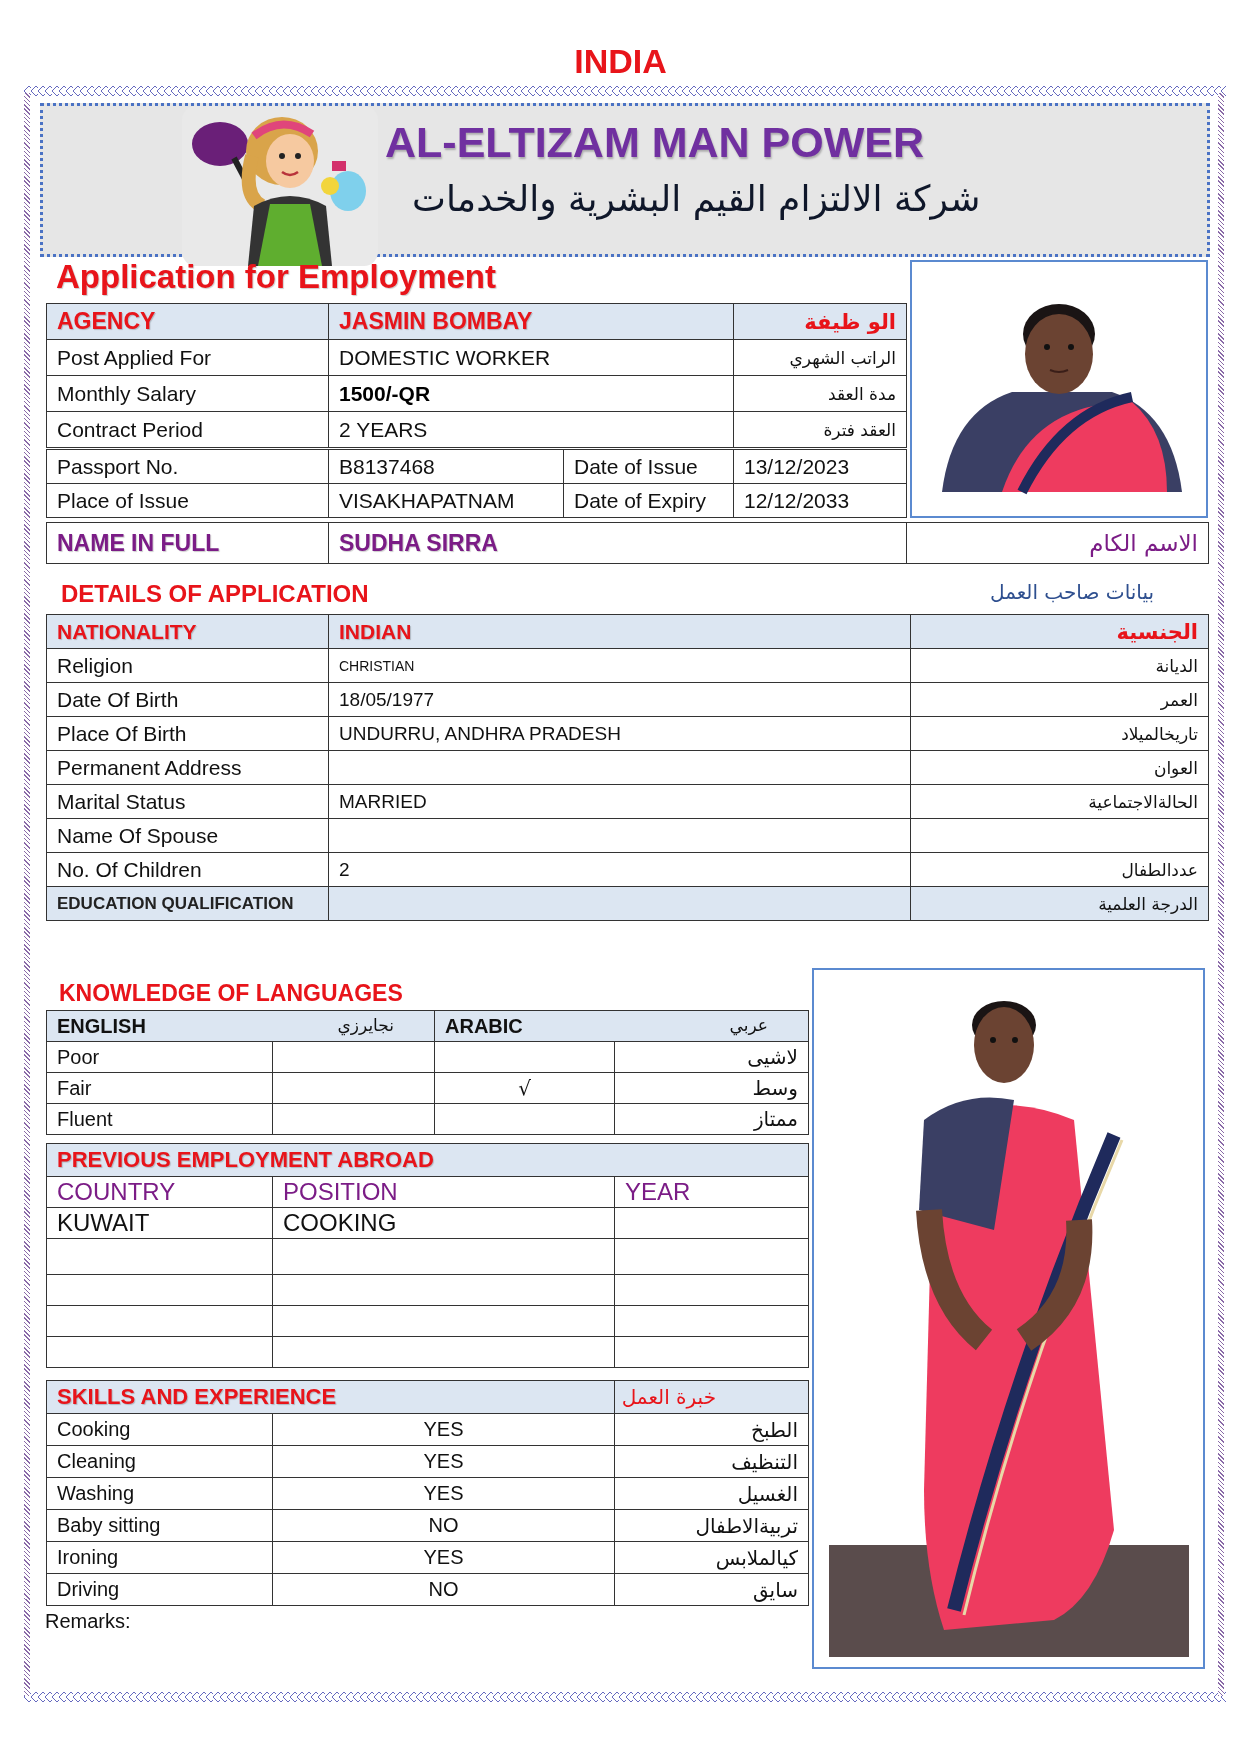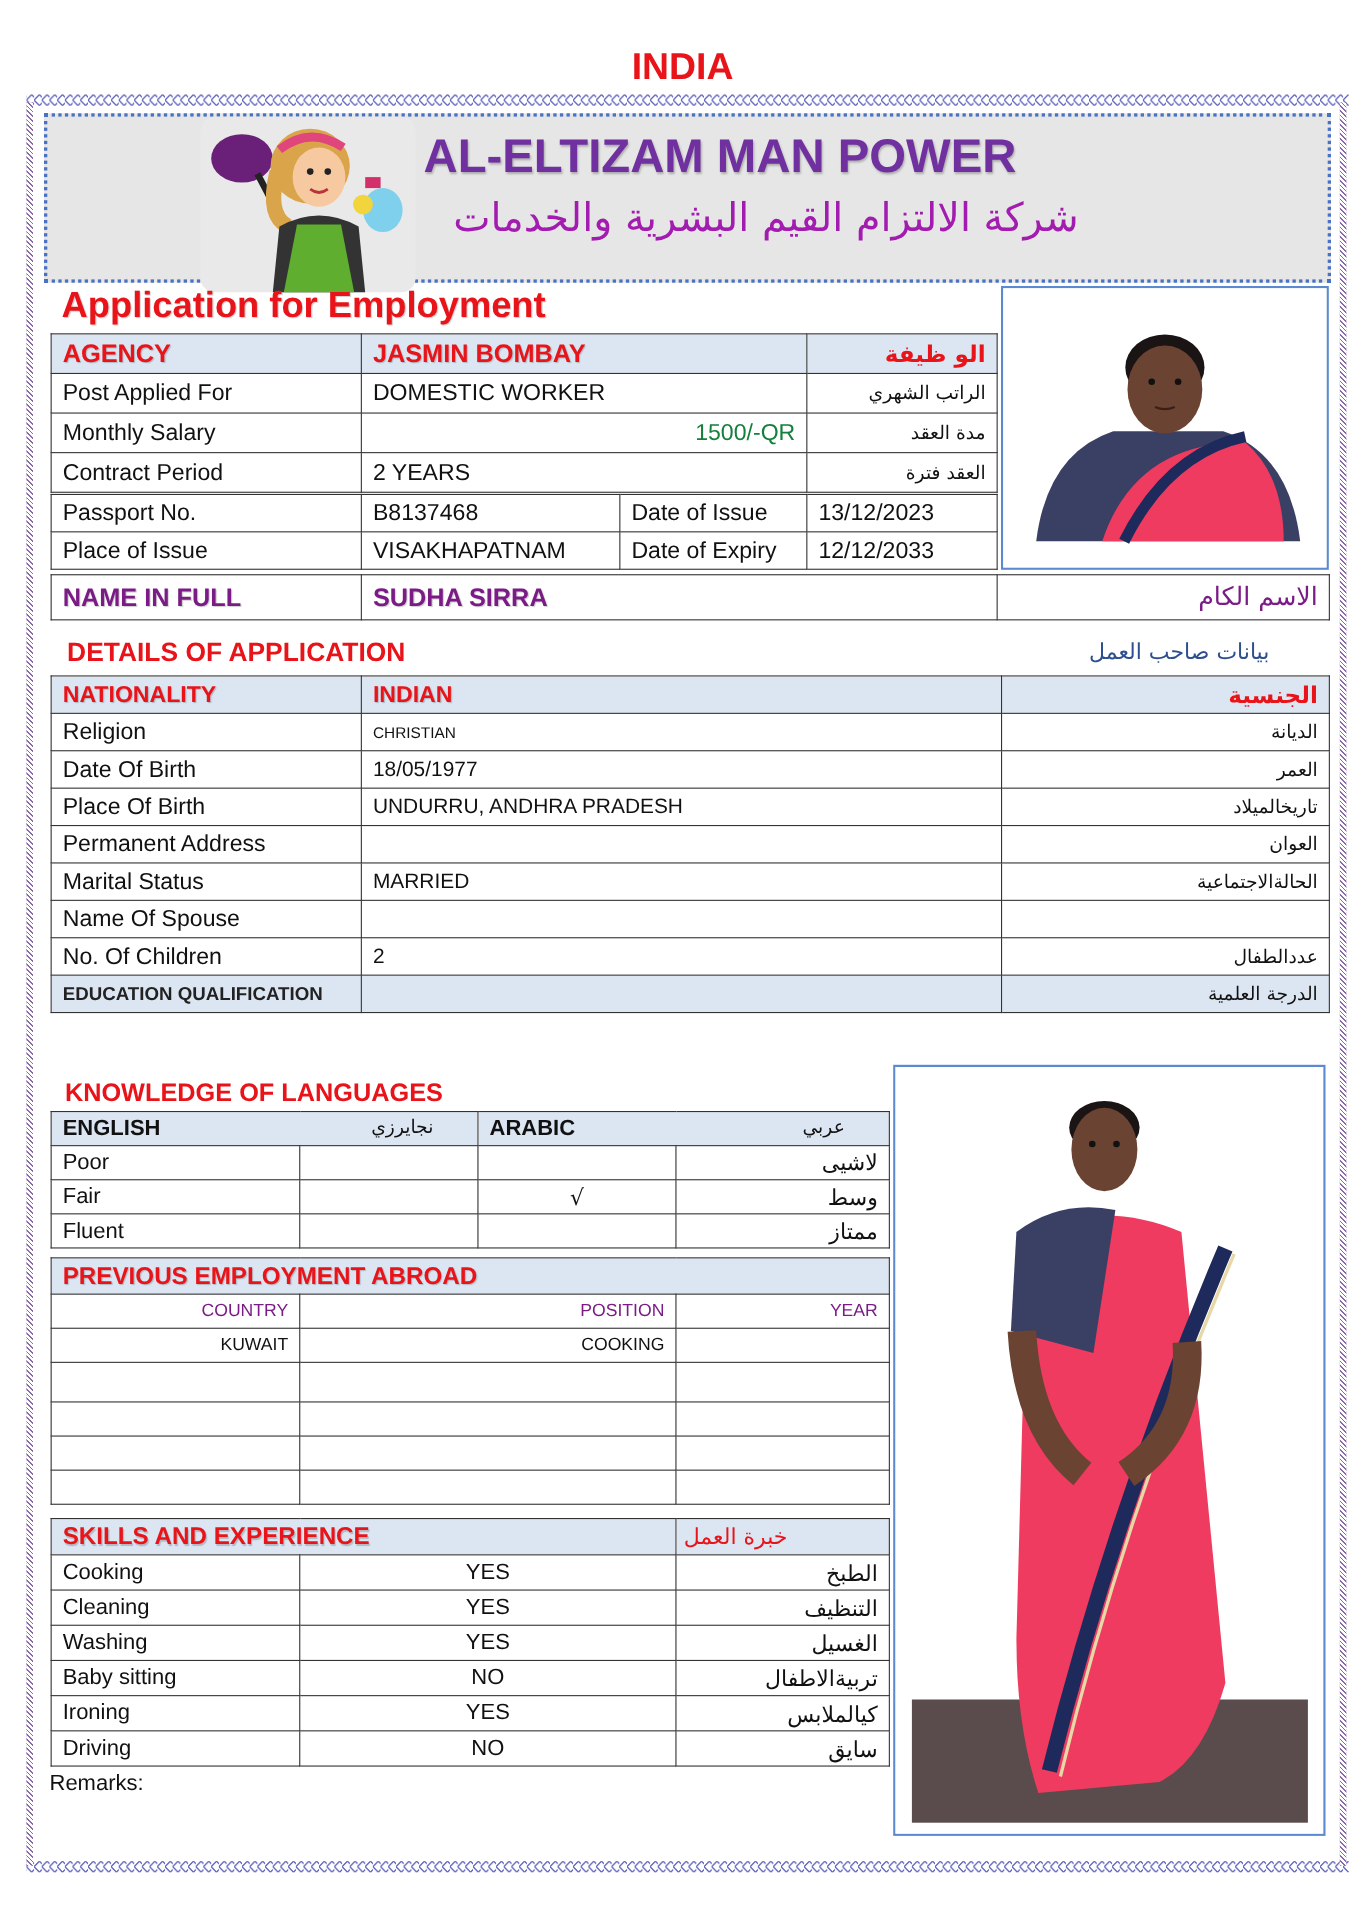--- a/index.html
+++ b/index.html
@@ -17,31 +17,31 @@
   .page-border-bottom { top: 1692px; }
   .page-border-left, .page-border-right { top: 93px; width: 6px; height: 1603px;
     background-image: repeating-linear-gradient(45deg, #8a6aa8 0 1px, #ffffff 1px 3px), repeating-linear-gradient(-45deg, #8a6aa8 0 1px, transparent 1px 3px); }
   .page-border-left { left: 24px; }
   .page-border-right { left: 1218px; }
 
   
   .banner { left: 40px; top: 103px; width: 1170px; height: 154px; background: #e6e6e6; border: 3px dotted #4a72c4; box-sizing: border-box; }
   .logo { left: 182px; top: 106px; width: 196px; height: 160px; }
   .company-name { left: 385px; top: 118px; color: #7030a0; font-size: 43px; font-weight: bold; letter-spacing: 0px; text-shadow: 1px 2px 2px rgba(0,0,0,0.25); font-family: "Liberation Sans", sans-serif; }
-  .company-name-ar { left: 412px; top: 178px; color: #a21caf; font-size: 36px; direction: rtl; font-family: "DejaVu Sans", sans-serif; }
+  .company-name-ar { left: 412px; top: 178px; color: #0f172a; font-size: 36px; direction: rtl; font-family: "DejaVu Sans", sans-serif; }
 
   .app-title { left: 56px; top: 258px; color: #e8141a; font-size: 33px; font-weight: bold; text-shadow: 1px 1px 1px rgba(0,0,0,0.2); }
 
   
   table { border-collapse: collapse; table-layout: fixed; }
   td { border: 1.5px solid #333; padding: 0 10px; font-size: 21px; white-space: nowrap; overflow: hidden; }
   .hdr { background: #dce6f2; }
   .red-b { color: #e8141a; font-weight: bold; text-shadow: 1px 1px 1px rgba(0,0,0,0.2); }
   .purple-b { color: #7b1c86; font-weight: bold; text-shadow: 1px 1px 1px rgba(0,0,0,0.2); }
-  .salary { color: #15803d; font-weight: normal; text-align: right; }
+  .salary { color: #000000; font-weight: bold; }
   .ar { direction: rtl; text-align: right; font-family: "DejaVu Sans", sans-serif; font-size: 17px; }
   .ar-red { color: #e8141a; font-weight: bold; font-size: 21px; }
   .ar-purple { color: #7b1c86; font-size: 21px; }
 
   .top-table { left: 46px; top: 303px; width: 860px; }
   .top-table td { height: 35px; }
   .pass-table { left: 46px; top: 449px; width: 860px; }
   .pass-table td { height: 33px; }
   .name-table { left: 46px; top: 522px; width: 1162px; }
   .name-table td { height: 40px; font-size: 23px; }
@@ -53,21 +53,21 @@
   .details-table { left: 46px; top: 614px; width: 1162px; }
   .details-table td { height: 33px; }
   .details-table .edu { font-size: 17px; font-weight: bold; color: #222; }
 
   .lang-title { left: 59px; top: 980px; color: #e8141a; font-size: 23px; font-weight: bold; }
   .lang-table { left: 46px; top: 1010px; width: 762px; padding-left: 46px; }
   .lang-table td { height: 30px; font-size: 20px; }
   .lang-table .langhdr td { font-weight: bold; color: #111; }
 
   .emp-table { left: 46px; top: 1143px; width: 762px; }
-  .emp-table td { height: 30px; font-size: 16px; text-align: right; }
+  .emp-table td { height: 30px; font-size: 24px; text-align: left; }
   .emp-table .sect td { text-align: left; }
   .emp-table .colhdr td { color: #7b1c86; }
 
   .skills-table { left: 46px; top: 1380px; width: 762px; }
   .skills-table td { height: 31px; font-size: 20px; }
   .remarks { left: 45px; top: 1610px; font-size: 20px; }
 
   .photo-full { left: 812px; top: 968px; width: 393px; height: 701px; border: 2px solid #5b8ad0; box-sizing: border-box; background: #fff; }
 </style>
 </head>

